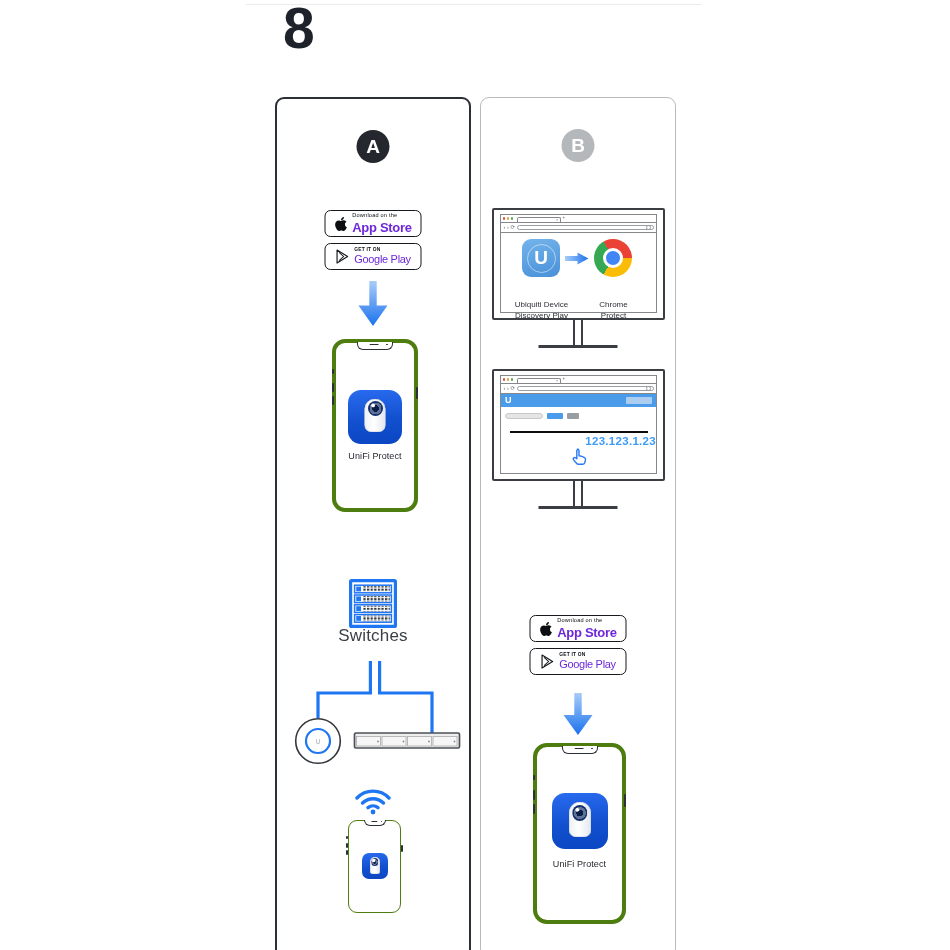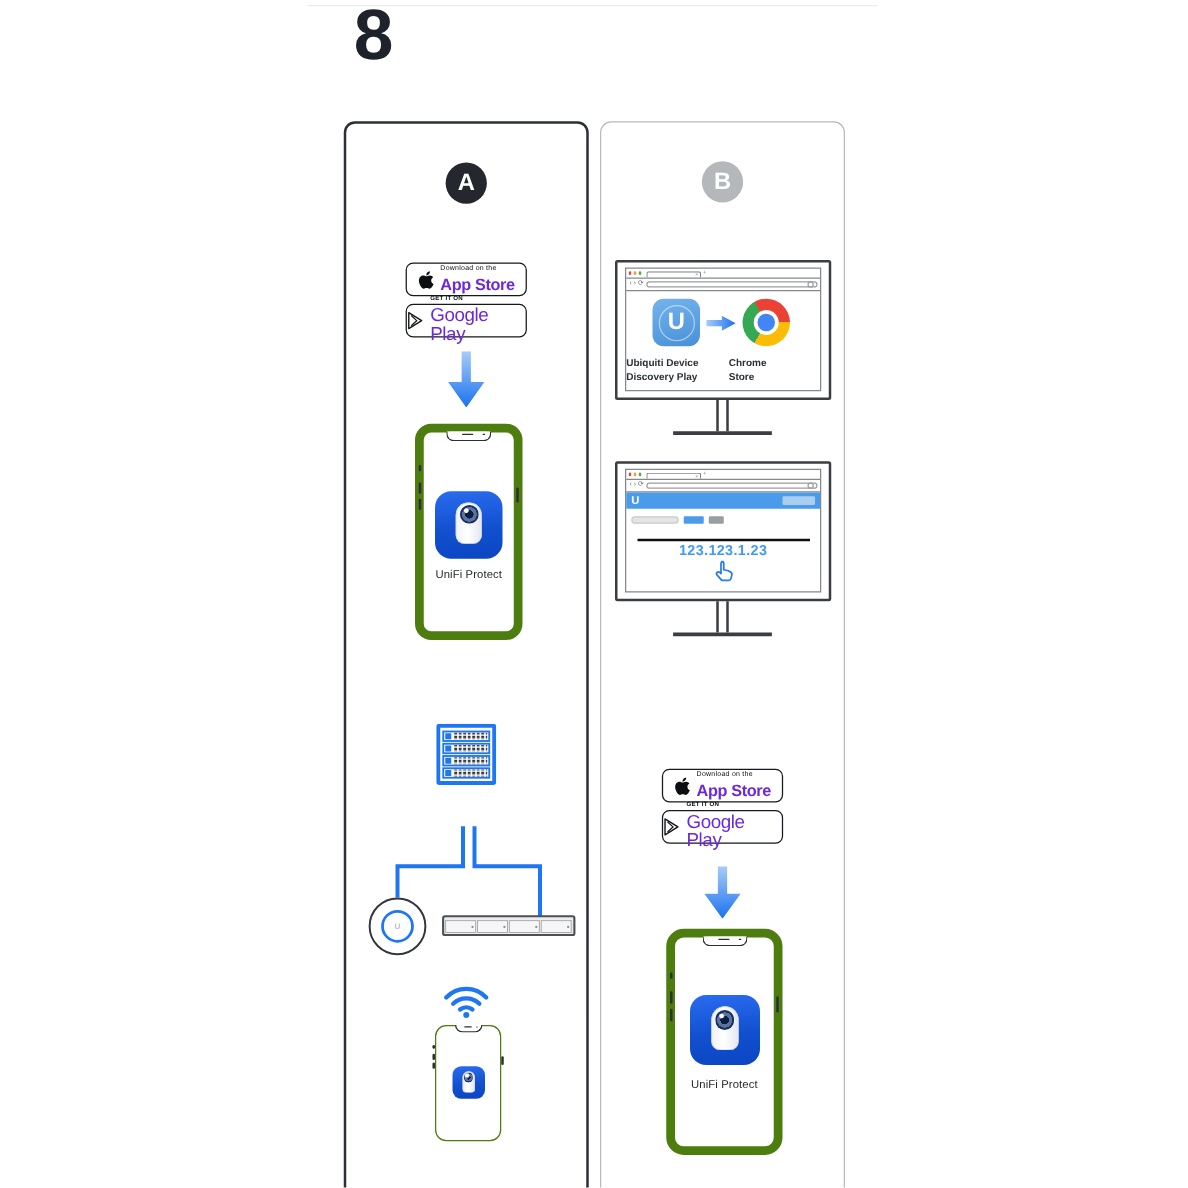--- a/index.html
+++ b/index.html
@@ -24,30 +24,30 @@
   .panel-b .step-badge{background:#b5b8bb}
 
   
   .store-badge{position:absolute;left:50%;transform:translateX(-50%);width:97px;height:27px;
                border:1.6px solid #15181c;border-radius:6px;background:#fff;box-sizing:border-box;
                display:flex;align-items:center;justify-content:center;gap:5px}
   .badge-col{display:flex;flex-direction:column;line-height:1}
   .badge-tag{font-size:5.6px;color:#0c0e11;margin-bottom:1.5px;letter-spacing:.2px}
   .badge-name{font-size:13px;font-weight:700;color:#6d28d9;letter-spacing:-.3px}
   .gplay .badge-tag{font-size:4.9px;font-weight:700}
-  .gplay .badge-name{font-size:15px;font-weight:500}
+  .gplay .badge-name{font-size:11px;font-weight:500}
   .pa-appstore{top:111px}.pa-gplay{top:144px}
   .pb-appstore{top:517px}.pb-gplay{top:550px}
 
   
   .down-arrow{position:absolute;left:50%;transform:translateX(-50%)}
   .pa-arrow{top:182px}.pb-arrow{top:595px}
 
   
-  .phone{position:absolute;border:7px solid #4d7c0f;border-radius:13px;background:#fff;box-sizing:border-box}
+  .phone{position:absolute;border:4px solid #4d7c0f;border-radius:13px;background:#fff;box-sizing:border-box}
   .phone-a{left:55px;top:240px;width:86px;height:173px}
   .phone-b{left:52px;top:645px;width:93px;height:181px;border-radius:14px}
   .phone-a2{left:71px;top:721px;width:53px;height:93px;border-width:1.6px;border-radius:9px}
 
   .ph-notch{position:absolute;top:-1px;left:50%;transform:translateX(-50%);width:34px;height:7px;
             border:1.6px solid #2b2f36;border-top:none;border-radius:0 0 6px 6px;background:#fff}
   .ph-notch::before{content:'';position:absolute;left:50%;top:1.5px;transform:translateX(-60%);
             width:9px;height:1.8px;border-radius:1px;background:#2b2f36}
   .ph-notch::after{content:'';position:absolute;right:4px;top:1.5px;width:1.8px;height:1.8px;
             border-radius:50%;background:#2b2f36}
@@ -130,35 +130,35 @@
              background:linear-gradient(165deg,#74b4ec,#4890d8);
              display:flex;align-items:center;justify-content:center;
              color:#fff;font-weight:700;font-size:19px}
   .disc-icon::before{content:'';position:absolute;inset:4.5px;border:.9px solid rgba(255,255,255,.5);
              border-radius:50%}
   .m1-arrow{position:absolute;left:64px;top:19px}
   .chrome-icon{position:absolute;left:93px;top:6px;width:38px;height:38px;border-radius:50%;
       background:conic-gradient(from 90deg,#fbbc05 0 120deg,#34a853 120deg 240deg,#ea4335 240deg 360deg)}
   .chrome-icon::before{content:'';position:absolute;inset:9px;background:#fff;border-radius:50%}
   .chrome-icon::after{content:'';position:absolute;inset:12px;background:#4285f4;border-radius:50%}
-  .m-label{position:absolute;top:53px;font-size:8px;font-weight:700;
+  .m-label{position:absolute;top:67px;text-align:center;font-size:8px;font-weight:400;
            color:#2b2f36;line-height:1.35}
   .lab1{left:0;width:81px}.lab2{left:82px;width:61px}
 
   
   .blue-bar{height:13px;background:#4a9ceb;display:flex;align-items:center;
             justify-content:space-between;padding:0 4px}
   .ubq-u{color:#fff;font-size:9px;font-weight:700;line-height:1}
   .bar-btn{width:26px;height:7px;background:#abcdf0;border-radius:1px}
   .toolbar{height:12px;display:flex;align-items:center;gap:4px;padding:3px 4px 0}
   .pill{width:38px;height:6px;background:#e4e4e4;border:.8px solid #c9c9c9;border-radius:3px;box-sizing:border-box}
   .chip-blue{width:16px;height:6px;background:#4a9ceb;border-radius:1px}
   .chip-gray{width:12px;height:6px;background:#9a9da1;border-radius:1px}
   .divider{margin:9px auto 0;width:138px;height:1.8px;background:#0d0d0d}
-  .ip{margin-top:2px;text-align:center;font-size:11.5px;font-weight:700;color:#3f9bf6;letter-spacing:.3px}
+  .ip{margin-top:2px;text-align:right;font-size:11.5px;font-weight:700;color:#3f9bf6;letter-spacing:.3px}
   .hand{display:block;margin:1px auto 0}
 </style>
 </head>
 <body>
 
 <svg width="0" height="0" style="position:absolute">
   <defs>
     <linearGradient id="gv" x1="0" y1="0" x2="0" y2="1">
       <stop offset="0" stop-color="#a8ccf8"></stop>
         <stop offset="1" stop-color="#1a72ee"></stop>
@@ -234,20 +234,21 @@
       <rect x="5.6" y="25.8" width="36.8" height="7.6" fill="#fff" stroke="#1f76f3" stroke-width="1.5"></rect>
       <rect x="7.2" y="27.2" width="4.8" height="4.8" fill="#1f76f3"></rect>
       <rect x="14" y="26.8" width="26.8" height="5.6" fill="url(#ports)"></rect>
     </g>
     <g>
       <rect x="5.6" y="35.6" width="36.8" height="7.6" fill="#fff" stroke="#1f76f3" stroke-width="1.5"></rect>
       <rect x="7.2" y="37" width="4.8" height="4.8" fill="#1f76f3"></rect>
       <rect x="14" y="36.6" width="26.8" height="5.6" fill="url(#ports)"></rect>
     </g>
   </svg>
+  <div class="switches-label">Switches</div>
 
   <svg class="a-decor" width="196" height="861" viewBox="0 0 196 861">
     <path d="M93.4,562 V594 H41 V619" fill="none" stroke="#1f76f3" stroke-width="3.2"></path>
     <path d="M102.6,562 V594 H155 V637" fill="none" stroke="#1f76f3" stroke-width="3.2"></path>
     <g>
       <circle cx="41" cy="642" r="22.3" fill="#fff" stroke="#33373d" stroke-width="1.6"></circle>
       <circle cx="41" cy="642" r="12" fill="#fff" stroke="#1f76f3" stroke-width="2.2"></circle>
       <text x="41" y="644.6" font-size="6.5" font-weight="700" fill="#bcc1c9" text-anchor="middle">U</text>
     </g>
     <g>
@@ -313,21 +314,21 @@
         <svg class="m1-arrow" width="24" height="13" viewBox="0 0 24 13">
           <path d="M0,4 h12.5 V0.5 L23.5,6.5 L12.5,12.5 V9 H0 z" fill="url(#gh)"></path>
         </svg>
         <div class="chrome-icon"></div>
         <div class="m-label lab1">
           <div>Ubiquiti Device</div>
           <div>Discovery Play</div>
         </div>
         <div class="m-label lab2">
           <div>Chrome</div>
-          <div>Store</div>
+          <div>Protect</div>
         </div>
       </div>
     </div>
   </div>
   <div class="stand-col m1-col"></div>
   <div class="stand-base m1-base"></div>
 
   <div class="monitor m2">
     <div class="browser">
       <div class="tab-row">

